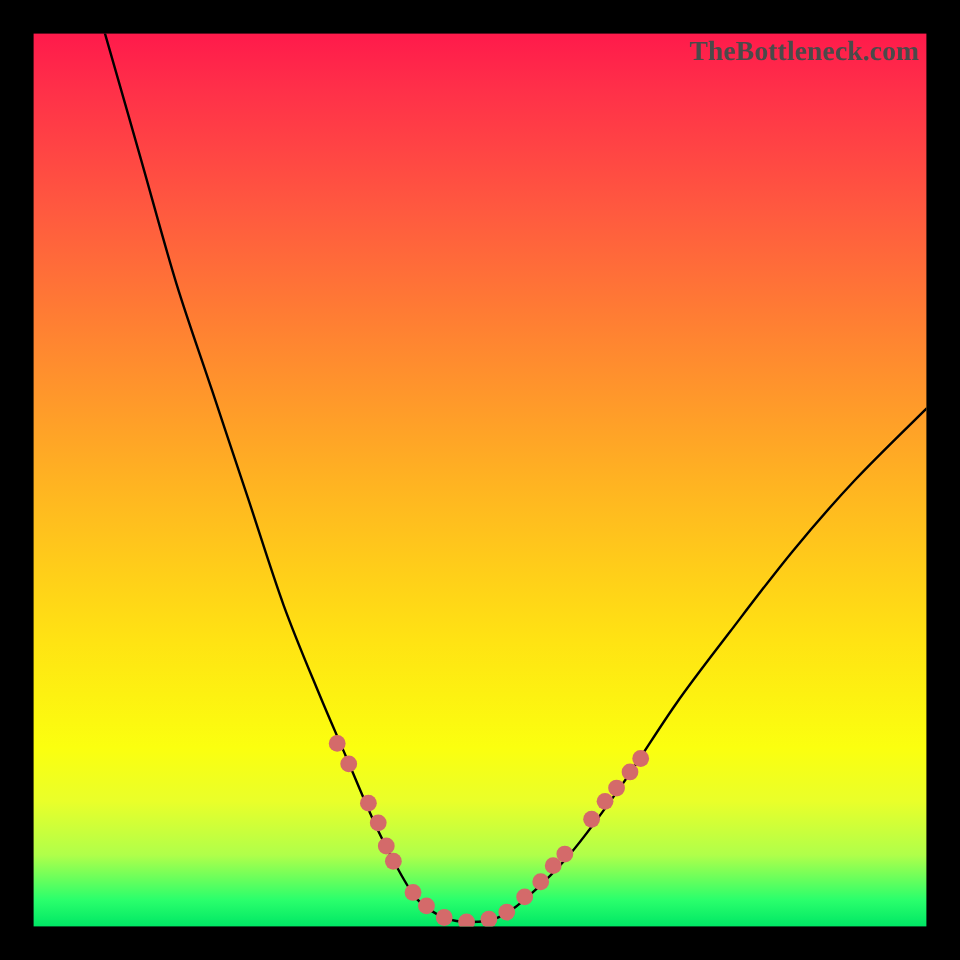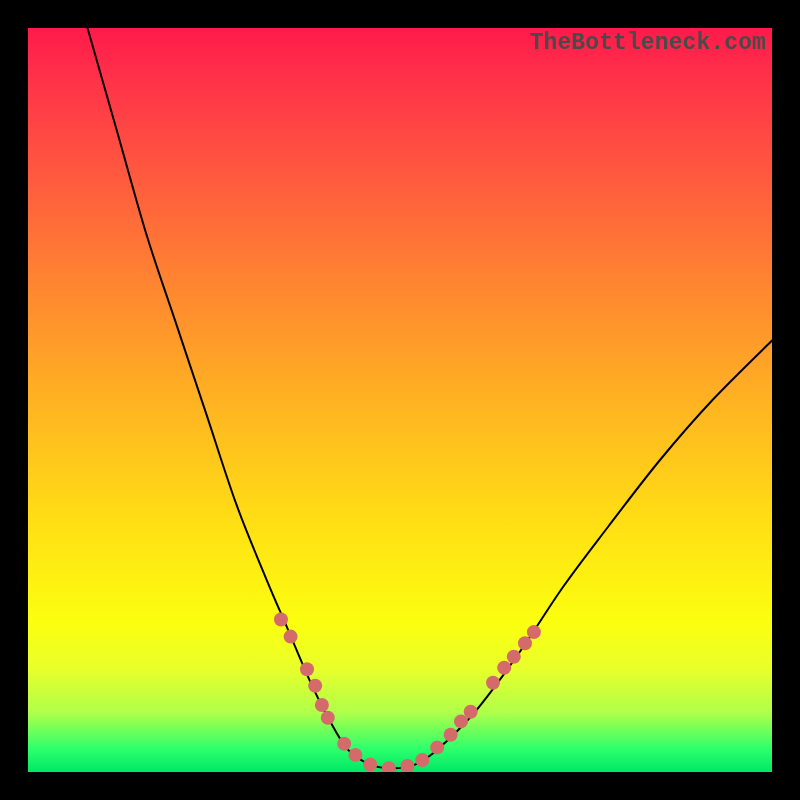--- a/index.html
+++ b/index.html
@@ -31,21 +31,21 @@
       #e9ff2a 86%,
       #b0ff4a 92%,
       #2bff6c 97%,
       #00e765 100%
     );
   }
   .watermark {
     position: absolute;
     top: 2px;
     right: 6px;
-    font-family: Liberation Mono, monospace;
+    font-family: Liberation Serif, serif;
     font-size: 23px;
     font-weight: 600;
     color: #4a4a4a;
     letter-spacing: 0.1px;
     user-select: none;
   }
   svg.curve {
     position: absolute;
     inset: 0;
     width: 744px;

